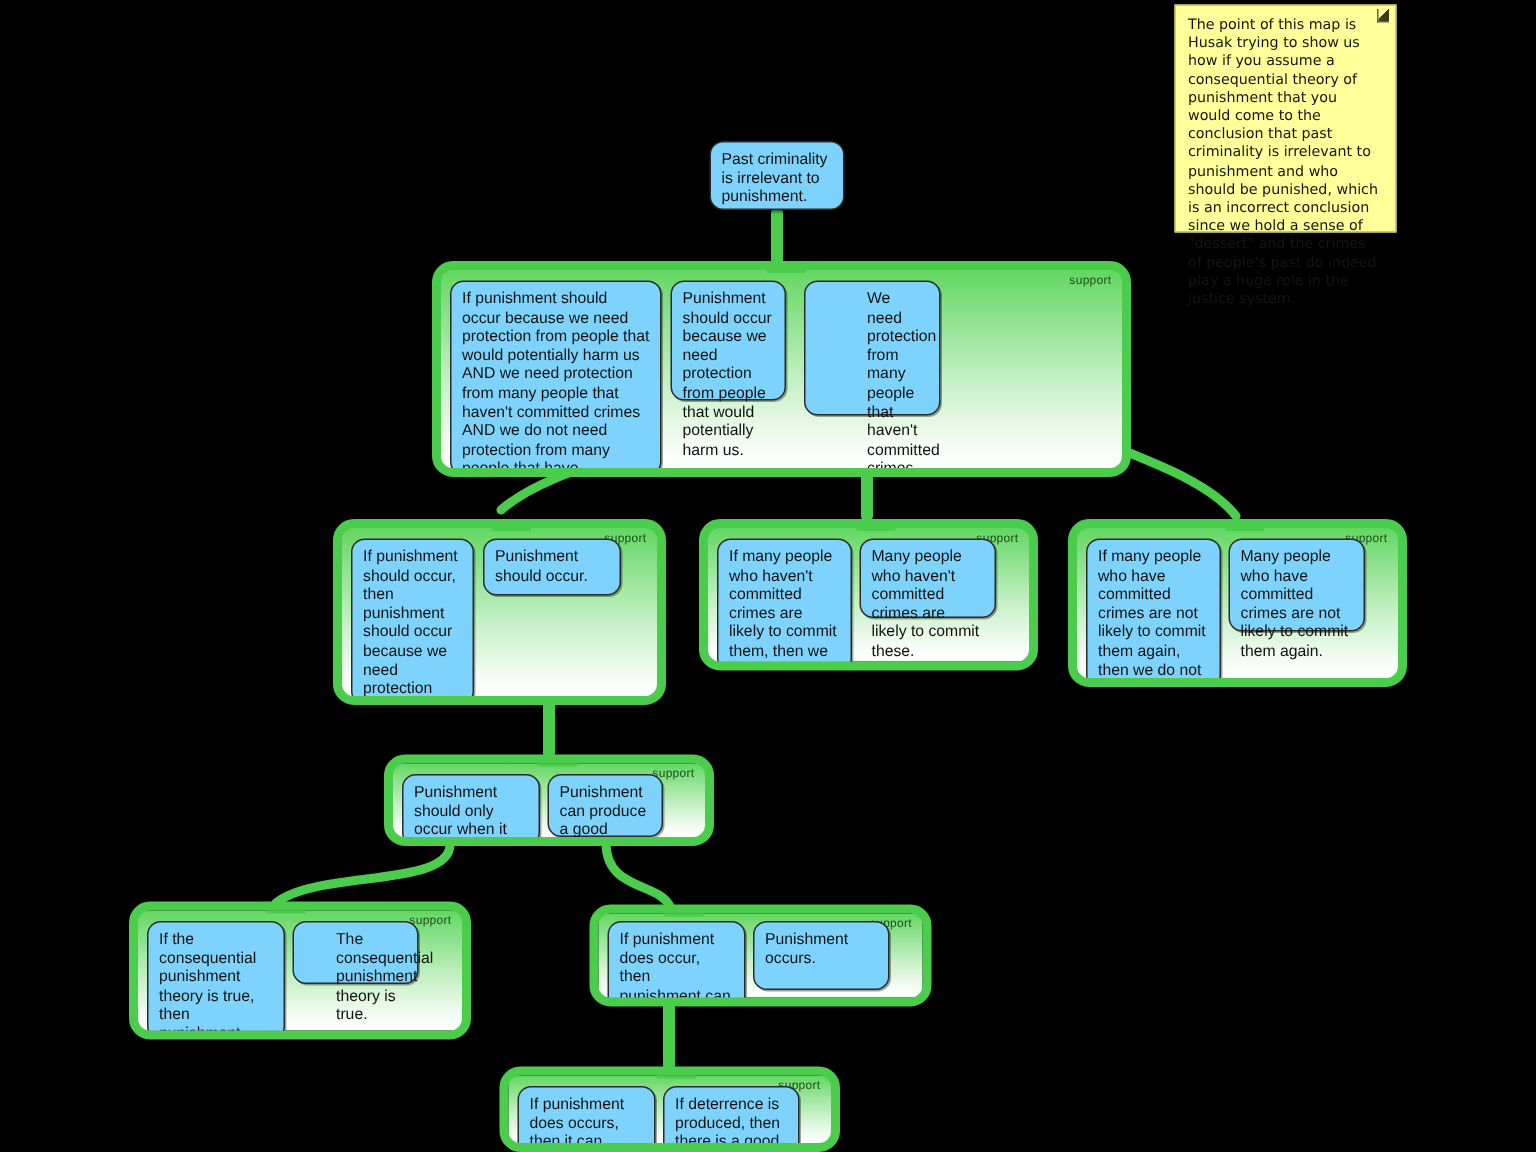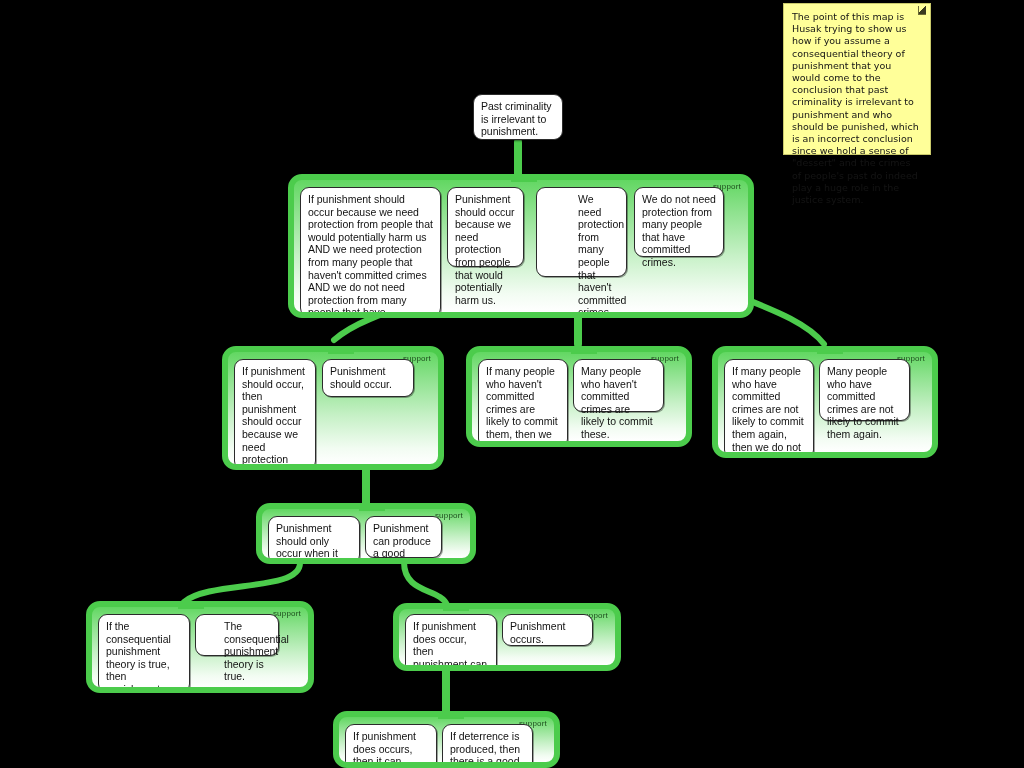--- a/index.html
+++ b/index.html
@@ -32,21 +32,21 @@
     position:absolute;
     width:26px;height:12px;
     background:#4ccc4c;
     border-radius:7px 7px 0 0;
     top:-10px;
   }
 
   
   .box{
     position:absolute;
-    background:#ffffff;
+    background:#7dd3fc;
     border:1px solid #2b2b2b;
     border-radius:9px;
     box-sizing:border-box;
     padding:5px 7px 5px 7px;
     font-size:10.5px;
     line-height:12.6px;
     color:#111;
     font-family:"Liberation Sans",sans-serif;
     box-shadow:1px 1px 0 rgba(0,0,0,.35);
   }
@@ -105,21 +105,20 @@
   </div>
 
   <div class="box root" style="left:473px;top:94px;width:90px;height:46px;">Past criminality is irrelevant to punishment.</div>
 
   <div class="group" style="left:288px;top:174px;width:466px;height:144px;">
     <span class="nub" style="left:217px;"></span>
     <span class="support">support</span>
     <div class="box" style="left:6px;top:7px;width:141px;height:130px;">If punishment should occur because we need protection from people that would potentially harm us AND we need  protection from many people that haven't committed crimes AND we do not need protection from many people that have committed crimes, then past criminality is irrelevant to punishment.</div>
     <div class="box" style="left:153px;top:7px;width:77px;height:80px;">Punishment should occur because we need protection from people that would potentially harm us.</div>
     <div class="box" style="left:242px;top:7px;width:91px;height:90px;padding-left:41px;">We need protection from many people that haven't committed crimes.</div>
-    <div class="box" style="left:340px;top:7px;width:90px;height:70px;">We do not need protection from many people that have committed crimes.</div>
   </div>
 
   <div class="group" style="left:222px;top:346px;width:222px;height:124px;">
     <span class="nub" style="left:100px;"></span>
     <span class="support">support</span>
     <div class="box" style="left:6px;top:7px;width:82px;height:111px;">If punishment should occur, then punishment should occur because we need protection from people that would potentially harm us.</div>
     <div class="box" style="left:94px;top:7px;width:92px;height:38px;">Punishment should occur.</div>
   </div>
 
   <div class="group" style="left:466px;top:346px;width:226px;height:101px;">
@@ -147,21 +146,21 @@
     <span class="nub" style="left:86px;"></span>
     <span class="support">support</span>
     <div class="box" style="left:6px;top:7px;width:92px;height:79px;">If the consequential punishment theory is true, then punishment should only occur when it can produce a good effect.</div>
     <div class="box" style="left:103px;top:7px;width:84px;height:42px;padding-left:28px;">The consequential punishment theory is true.</div>
   </div>
 
   <div class="group" style="left:393px;top:603px;width:228px;height:68px;">
     <span class="nub" style="left:44px;"></span>
     <span class="support">support</span>
     <div class="box" style="left:6px;top:5px;width:92px;height:62px;">If punishment does occur, then punishment can produce a good effect.</div>
-    <div class="box" style="left:103px;top:5px;width:91px;height:32px;">Punishment occurs.</div>
+    <div class="box" style="left:103px;top:5px;width:91px;height:46px;">Punishment occurs.</div>
   </div>
 
   <div class="group" style="left:333px;top:711px;width:227px;height:57px;">
     <span class="nub" style="left:99px;"></span>
     <span class="support">support</span>
     <div class="box" style="left:6px;top:7px;width:92px;height:52px;">If punishment does occurs, then it can produce deterrence.</div>
     <div class="box" style="left:103px;top:7px;width:91px;height:52px;">If deterrence is produced, then there is a good effect produced.</div>
   </div>
 
 </div>

